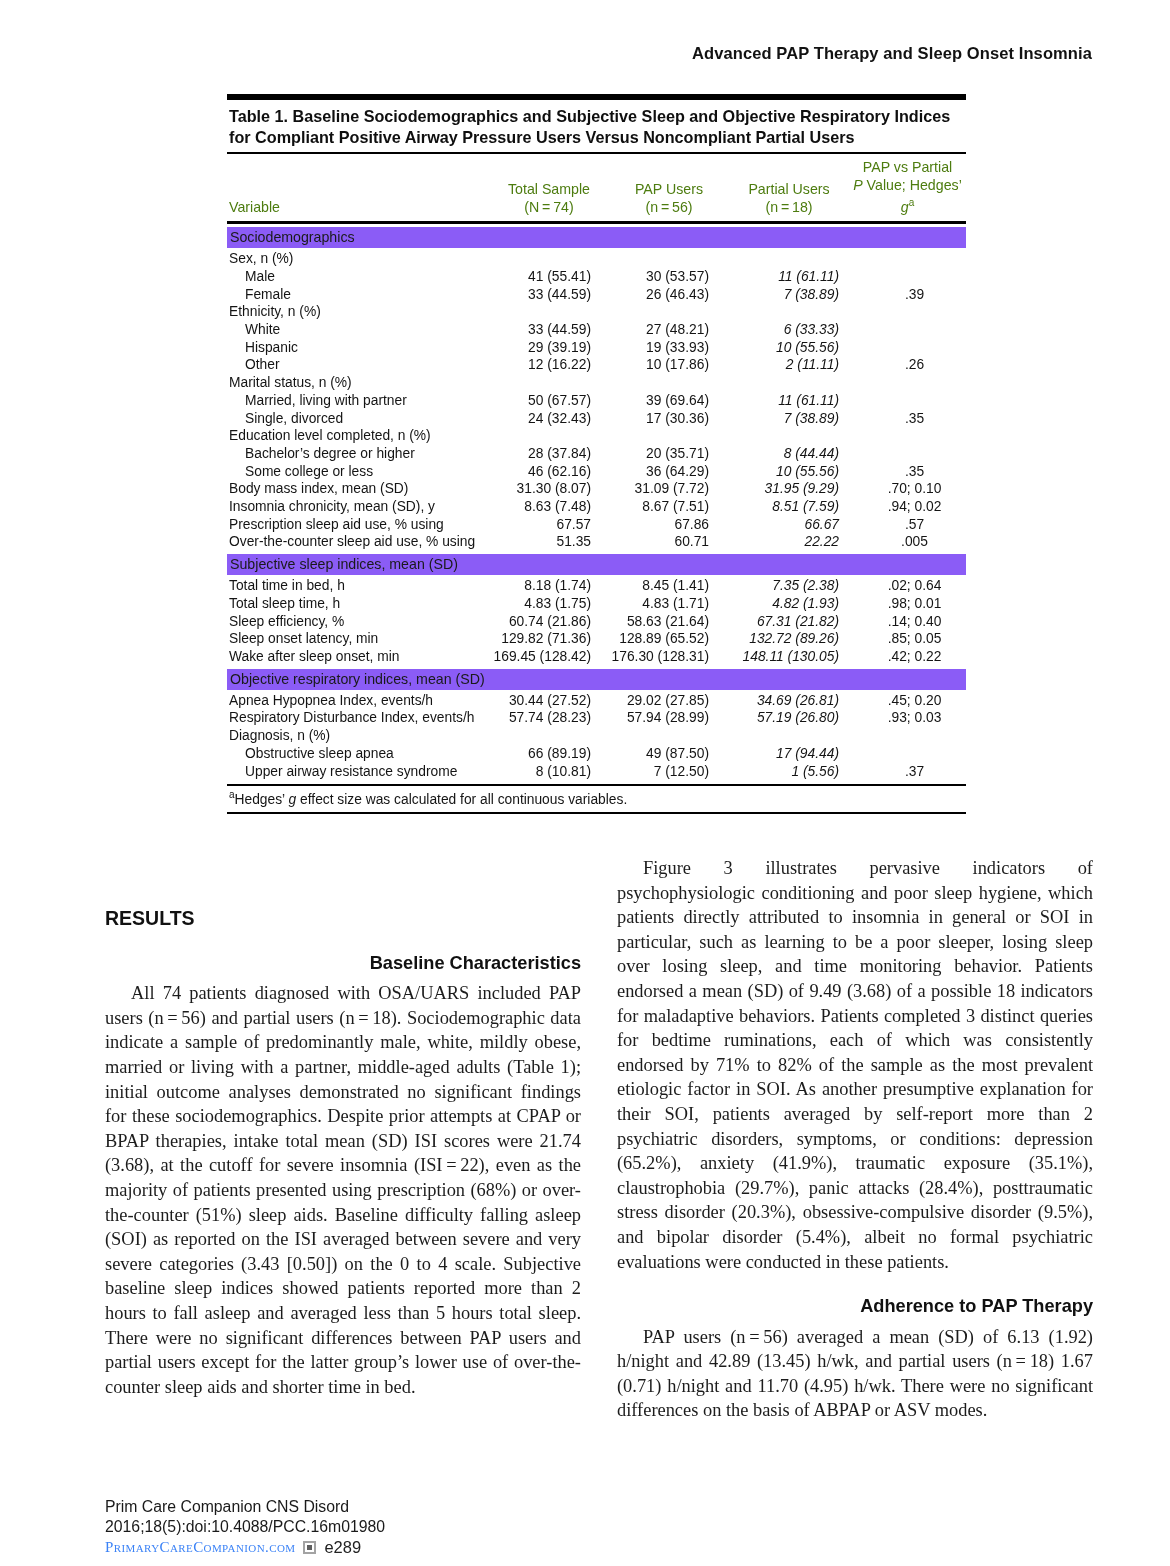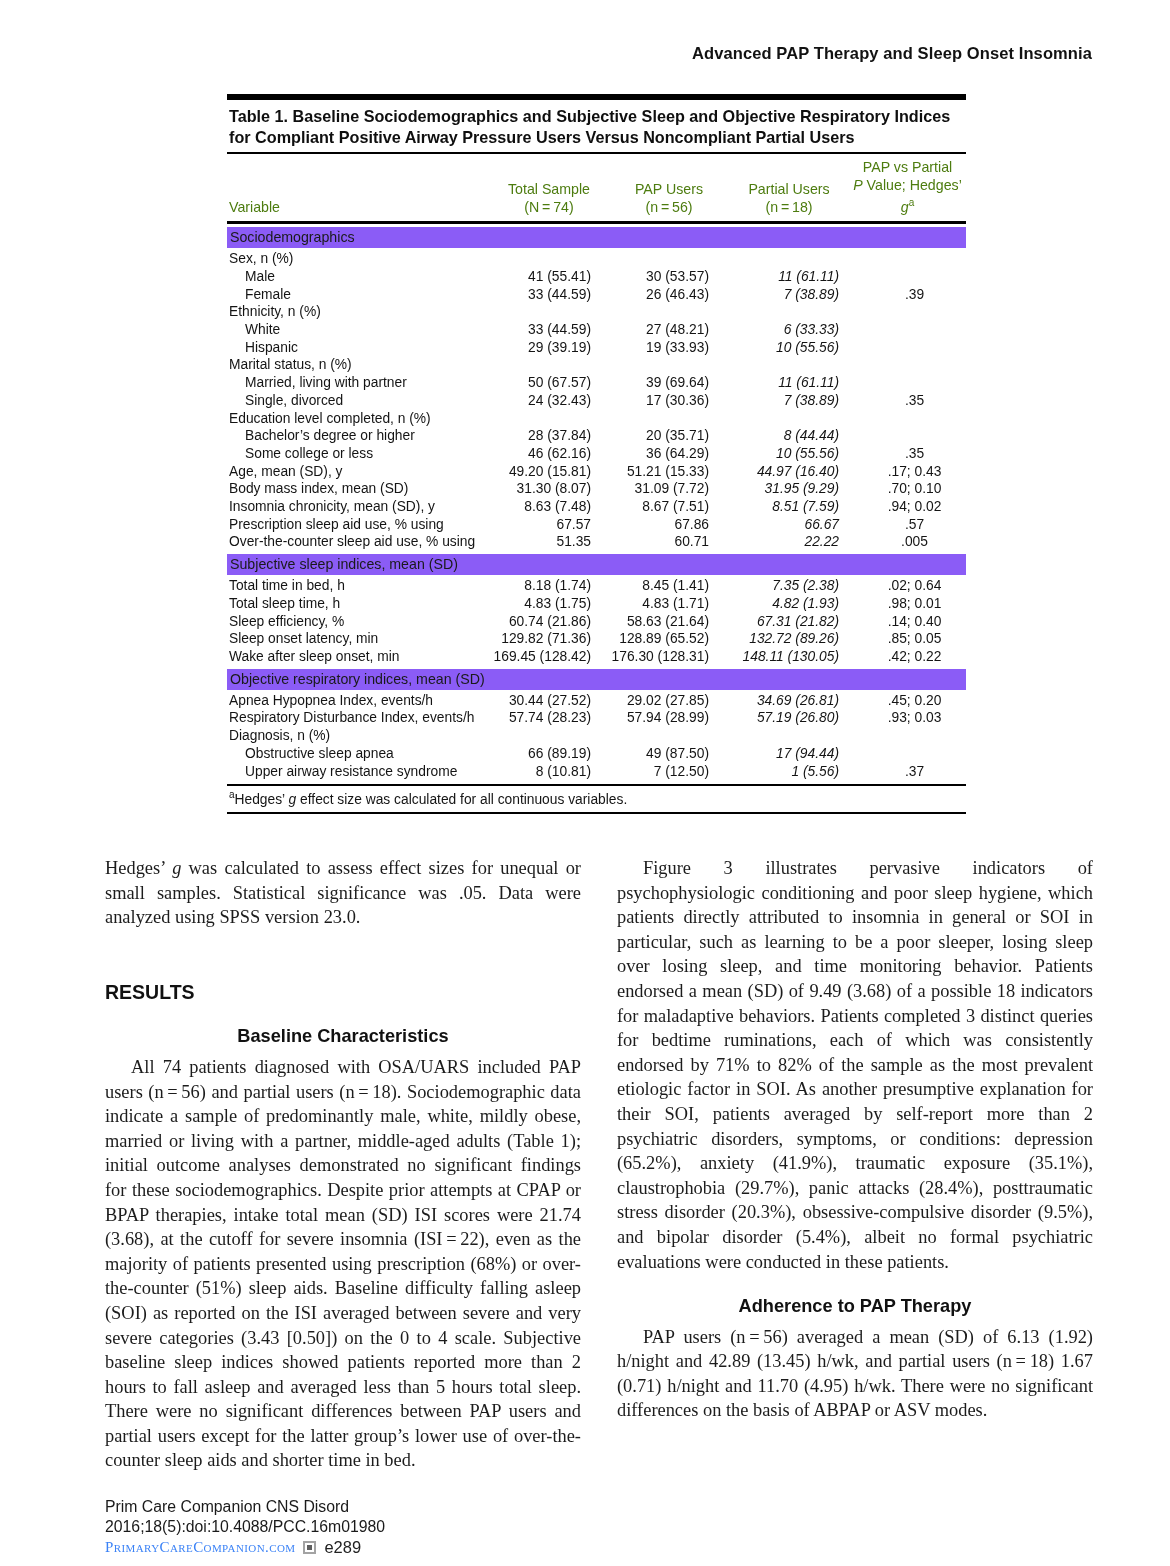--- a/index.html
+++ b/index.html
@@ -46,21 +46,21 @@
   .body-cols { position:absolute; left:105px; top:856px; width:988px; display:flex; gap:36px; }
   .col { width:476px; font-family:"Liberation Serif", serif; font-size:18.4px; line-height:24.6px; color:#1c1c1c; text-align:justify; }
   .col p { margin:0; }
   .col p.ind { text-indent:26px; }
   .col .h1 {
     font-family:"Liberation Sans", sans-serif; font-weight:bold; font-size:19.5px;
     color:#111; margin-top:50px; margin-bottom:14px; text-align:left;
   }
   .col .h2 {
     font-family:"Liberation Sans", sans-serif; font-weight:bold; font-size:18.2px;
-    color:#111; margin-top:20px; margin-bottom:6px; text-align:center;
+    color:#111; margin-top:20px; margin-bottom:6px; text-align:right;
   }
   
   .footer { position:absolute; left:105px; top:1497px; width:988px; display:flex; justify-content:space-between; align-items:flex-start;flex-direction:column; }
   .footer-left { font-size:15.8px; line-height:20px; color:#1a1a1a; }
   .footer-right { display:flex; align-items:center; gap:8px; padding-top:1px; }
   .site-name { font-family:"Liberation Serif", serif; font-variant:small-caps; font-size:15px; letter-spacing:0.4px; color:#3b82f6; }
   .page-marker { width:13px; height:13px; border:2px solid #a3a3a3; background:#fff; display:inline-flex; align-items:center; justify-content:center; }
   .page-marker span { width:5px; height:5px; background:#5f5f5f; display:block; }
   .page-num { font-size:16.5px; color:#222; }
   i { font-style:italic; }
@@ -138,20 +138,27 @@
             <div class="c n4"></div>
           </div>
           <div class="t-row">
             <div class="c label ind">Hispanic</div>
             <div class="c n1">29 (39.19)</div>
             <div class="c n2">19 (33.93)</div>
             <div class="c n3">10 (55.56)</div>
             <div class="c n4"></div>
           </div>
           <div class="t-row">
+            <div class="c label ind">Other</div>
+            <div class="c n1">12 (16.22)</div>
+            <div class="c n2">10 (17.86)</div>
+            <div class="c n3">2 (11.11)</div>
+            <div class="c n4">.26</div>
+          </div>
+          <div class="t-row">
             <div class="c label">Marital status, n (%)</div>
             <div class="c n1"></div>
             <div class="c n2"></div>
             <div class="c n3"></div>
             <div class="c n4"></div>
           </div>
           <div class="t-row">
             <div class="c label ind">Married, living with partner</div>
             <div class="c n1">50 (67.57)</div>
             <div class="c n2">39 (69.64)</div>
@@ -180,27 +187,20 @@
             <div class="c n4"></div>
           </div>
           <div class="t-row">
             <div class="c label ind">Some college or less</div>
             <div class="c n1">46 (62.16)</div>
             <div class="c n2">36 (64.29)</div>
             <div class="c n3">10 (55.56)</div>
             <div class="c n4">.35</div>
           </div>
           <div class="t-row">
-            <div class="c label">Age, mean (SD), y</div>
-            <div class="c n1">49.20 (15.81)</div>
-            <div class="c n2">51.21 (15.33)</div>
-            <div class="c n3">44.97 (16.40)</div>
-            <div class="c n4">.17; 0.43</div>
-          </div>
-          <div class="t-row">
             <div class="c label">Body mass index, mean (SD)</div>
             <div class="c n1">31.30 (8.07)</div>
             <div class="c n2">31.09 (7.72)</div>
             <div class="c n3">31.95 (9.29)</div>
             <div class="c n4">.70; 0.10</div>
           </div>
           <div class="t-row">
             <div class="c label">Insomnia chronicity, mean (SD), y</div>
             <div class="c n1">8.63 (7.48)</div>
             <div class="c n2">8.67 (7.51)</div>
@@ -297,21 +297,20 @@
             <div class="c n3">1 (5.56)</div>
             <div class="c n4">.37</div>
           </div>
         </div>
       </div>
     <div class="t-foot runs"><sup>a</sup><span>Hedges’ </span><i>g</i><span> effect size was calculated for all continuous variables.</span></div>
   </div>
 
   <div class="body-cols">
     <div class="col">
-        <p><span>Hedges’ </span><i>g</i><span> was calculated to assess effect sizes for unequal or small samples. Statistical significance was .05. Data were analyzed using SPSS version 23.0.</span></p>
         <div class="h1">RESULTS</div>
         <div class="h2">Baseline Characteristics</div>
         <p class="ind"><span>All 74 patients diagnosed with OSA/UARS included PAP users (n = 56) and partial users (n = 18). Sociodemographic data indicate a sample of predominantly male, white, mildly obese, married or living with a partner, middle-aged adults (Table 1); initial outcome analyses demonstrated no significant findings for these sociodemographics. Despite prior attempts at CPAP or BPAP therapies, intake total mean (SD) ISI scores were 21.74 (3.68), at the cutoff for severe insomnia (ISI = 22), even as the majority of patients presented using prescription (68%) or over-the-counter (51%) sleep aids. Baseline difficulty falling asleep (SOI) as reported on the ISI averaged between severe and very severe categories (3.43 [0.50]) on the 0 to 4 scale. Subjective baseline sleep indices showed patients reported more than 2 hours to fall asleep and averaged less than 5 hours total sleep. There were no significant differences between PAP users and partial users except for the latter group’s lower use of over-the-counter sleep aids and shorter time in bed.</span></p>
       </div>
     <div class="col">
         <p class="ind"><span>Figure 3 illustrates pervasive indicators of psychophysiologic conditioning and poor sleep hygiene, which patients directly attributed to insomnia in general or SOI in particular, such as learning to be a poor sleeper, losing sleep over losing sleep, and time monitoring behavior. Patients endorsed a mean (SD) of 9.49 (3.68) of a possible 18 indicators for maladaptive behaviors. Patients completed 3 distinct queries for bedtime ruminations, each of which was consistently endorsed by 71% to 82% of the sample as the most prevalent etiologic factor in SOI. As another presumptive explanation for their SOI, patients averaged by self-report more than 2 psychiatric disorders, symptoms, or conditions: depression (65.2%), anxiety (41.9%), traumatic exposure (35.1%), claustrophobia (29.7%), panic attacks (28.4%), posttraumatic stress disorder (20.3%), obsessive-compulsive disorder (9.5%), and bipolar disorder (5.4%), albeit no formal psychiatric evaluations were conducted in these patients.</span></p>
         <div class="h2">Adherence to PAP Therapy</div>
         <p class="ind"><span>PAP users (n = 56) averaged a mean (SD) of 6.13 (1.92) h/night and 42.89 (13.45) h/wk, and partial users (n = 18) 1.67 (0.71) h/night and 11.70 (4.95) h/wk. There were no significant differences on the basis of ABPAP or ASV modes.</span></p>
       </div>
   </div>

